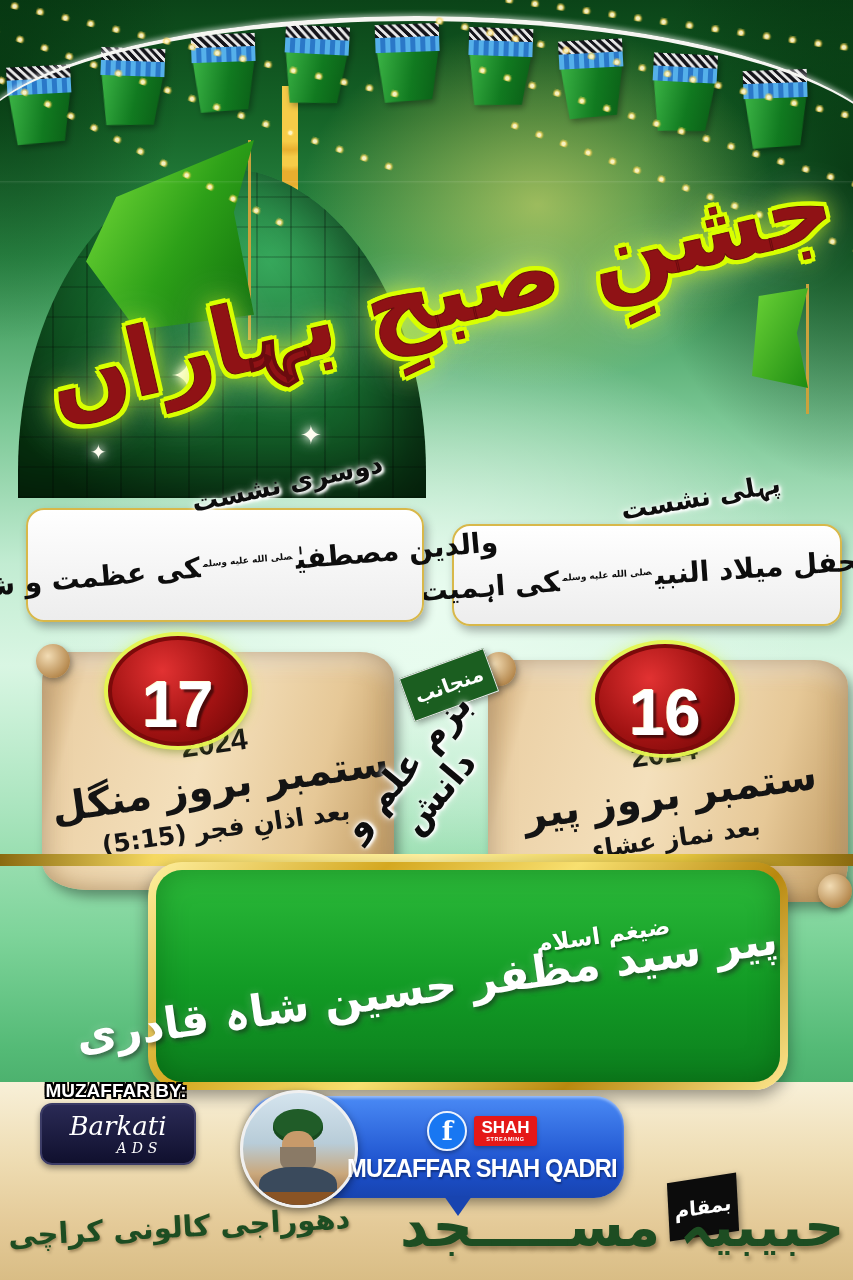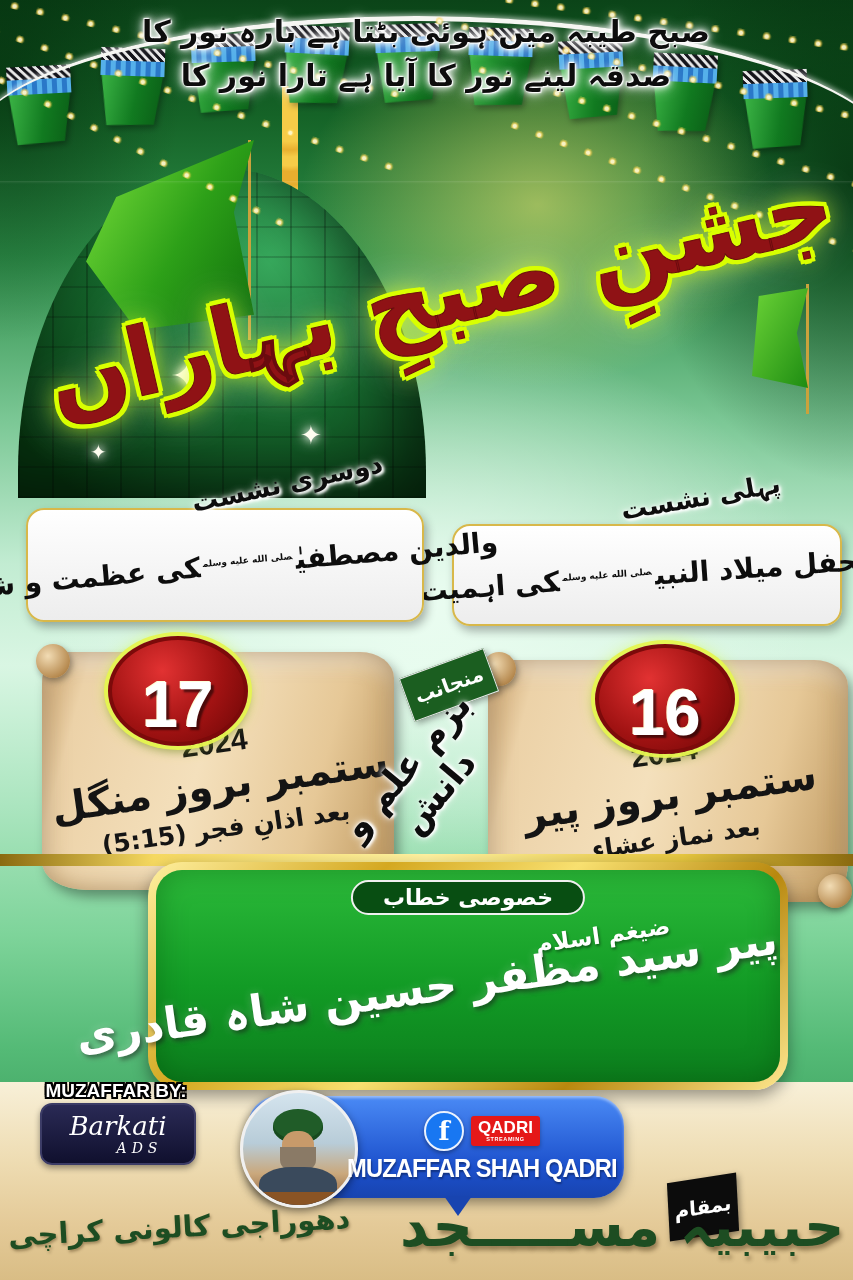--- a/index.html
+++ b/index.html
@@ -219,24 +219,20 @@
   <div class="abs finial"></div>
   <div class="abs dome"></div>
   <div class="abs flag-pole"></div>
   <div class="abs green-flag"></div>
   <div class="abs flag-pole2"></div>
   <div class="abs green-flag2"></div>
   <span class="abs sparkle" style="left:170px;top:350px;font-size:44px;">✦</span>
   <span class="abs sparkle" style="left:300px;top:420px;font-size:26px;">✦</span>
   <span class="abs sparkle" style="left:90px;top:440px;font-size:20px;">✦</span>
 
-  <div class="abs verse">
-    <div>صبح طیبہ میں ہوئی بٹتا ہے بارہ نور کا</div>
-    <div>صدقہ لینے نور کا آیا ہے تارا نور کا</div>
-  </div>
 
   <div class="abs main-title">جشنِ صبحِ بہاراں</div>
 
   <div class="abs session-label" style="left:620px;top:482px;transform:rotate(-10deg);">پہلی نشست</div>
   <div class="abs session-box" style="left:452px;top:524px;width:386px;height:98px;">
     <div class="session-text" style="transform:rotate(-4deg);">
       <span>محفل میلاد النبی</span><span class="salawat">صلى الله عليه وسلم</span><span>کی اہمیت</span>
     </div>
   </div>
 
@@ -272,21 +268,20 @@
   <div class="abs day-badge" style="left:108px;top:636px;width:132px;height:102px;">
     <span class="day-num">17</span>
   </div>
 
   <div class="abs org-tag">منجانب</div>
   <div class="abs org-name">بزم علم و دانش</div>
 
   <div class="abs gold-bar"></div>
   <div class="abs panel-frame">
     <div class="panel-inner">
-      <div class="panel-pill">خصوصی خطاب</div>
       <div class="panel-honorific">ضیغم اسلام</div>
       <div class="panel-speaker">پیر سید مظفر حسین شاہ قادری</div>
     </div>
   </div>
 
   <div class="abs bottom-strip"></div>
 
   <div class="abs designer-label">MUZAFFAR BY:</div>
   <div class="abs designer-box">
     <div class="designer-brand">Barkati</div>
@@ -299,21 +294,21 @@
       <div class="turban"></div>
       <div class="face"></div>
       <div class="beard"></div>
       <div class="robe"></div>
       <div class="desk"></div>
     </div>
     <div class="banner-content">
       <div class="banner-row">
         <div class="fb-circle">f</div>
         <div class="live-badge">
-          <span class="live-word">QADRI</span>
+          <span class="live-word">SHAH</span>
           <span class="streaming-word">STREAMING</span>
         </div>
       </div>
       <div class="banner-name2">MUZAFFAR SHAH QADRI</div>
     </div>
   </div>
 
   <div class="abs venue-tag">بمقام</div>
   <div class="abs venue-line">
     <span class="venue-name">حبیبیہ مســـــجد</span>

